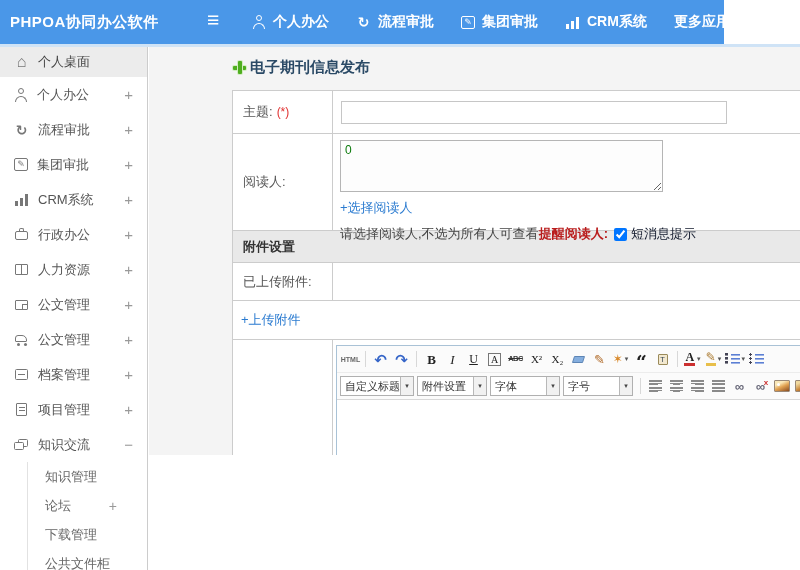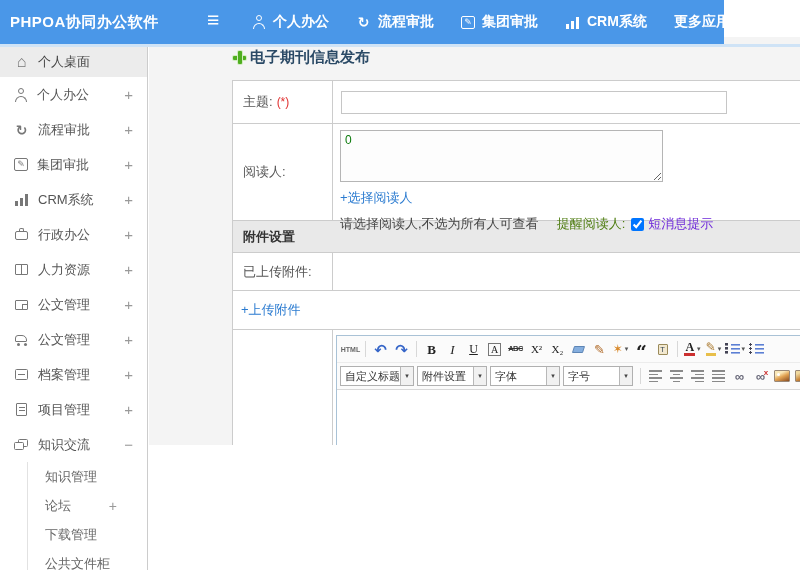--- a/index.html
+++ b/index.html
@@ -56,21 +56,21 @@
   .I-archive-icon::before{left:1px;top:1px;width:13px;height:11px;border:1.2px solid;border-radius:1.5px}
   .I-archive-icon::after{left:4px;top:6px;width:7px;height:0;border-top:1.2px solid}
   .I-project-icon{width:15px;height:13px}
   .I-project-icon::before{left:2px;top:0;width:11px;height:13px;border:1.2px solid;border-radius:1px}
   .I-project-icon::after{left:4.5px;top:3.5px;width:6px;height:1.2px;background:currentColor;box-shadow:0 3px 0 currentColor}
   .I-knowledge-icon{width:15px;height:12px}
   .I-knowledge-icon::before{left:0;top:3px;width:10px;height:8px;border:1.2px solid;border-radius:1.5px;background:#fff;z-index:1}
   .I-knowledge-icon::after{left:4px;top:0;width:10px;height:8px;border:1.2px solid;border-radius:1.5px}
 
   
-  .content{position:absolute;left:149px;top:37px;width:651px;height:408px;background:#f4f4f4;overflow:hidden;z-index:2}
+  .content{position:absolute;left:149px;top:47px;width:651px;height:408px;background:#f4f4f4;overflow:hidden;z-index:2}
   .page-title-row{position:absolute;left:84px;top:11px;display:flex;align-items:center;gap:4px}
   .plus-cross{width:13px;height:13px;position:relative;display:inline-block}
   .plus-cross::before,.plus-cross::after{content:"";position:absolute;background:#4fae1f;border-radius:1px;box-shadow:0 0 0 1px #d2ecc2}
   .plus-cross::before{left:0;top:4.5px;width:13px;height:4px}
   .plus-cross::after{left:4.5px;top:0;width:4px;height:13px}
   .page-title{font-size:15px;font-weight:bold;color:#2b4a66}
 
   
   .form-table{position:absolute;left:83px;top:43px;width:700px;border:1px solid #ccc;background:#fff}
   .frow{display:flex;border-bottom:1px solid #ccc}
@@ -82,23 +82,23 @@
   .r-secthead{height:32px;background:#e9e9e9;display:flex;align-items:center;padding-left:10px;font-size:13px;font-weight:bold;color:#333}
   .r-uploaded{height:38px}
   .r-actions{height:39px}
   .r-content{height:320px;border-bottom:none}
   .subject-input{margin-left:8px;width:386px;height:23px;border:1px solid #c6c6c6;font-size:13px;padding:0 4px;font-family:inherit}
   .r-readers .fcell.field{display:block;padding:6px 0 0 7px}
   .readers-textarea{display:block;width:323px;height:52px;border:1px solid #b5b5b5;background:#fdfdfd;font-size:12px;color:#0b7a0b;padding:2px 4px;resize:both;font-family:inherit}
   .link{color:#2b7bd0;font-size:13px;cursor:pointer;text-decoration:none}
   .select-readers{display:inline-block;margin-top:7px}
   .hint-line{margin-top:8px;font-size:13px;color:#444;display:flex;align-items:center}
-  .remind{font-weight:normal;color:#4d7c0f;margin-left:18px}
+  .remind{font-weight:bold;color:#b91c1c;margin-left:0}
   .sms-checkbox{width:13px;height:13px;margin:0 4px 0 6px;cursor:pointer}
-  .sms-label{color:#6d28d9}
+  .sms-label{color:#0f172a}
   .r-content .fcell.label{align-items:flex-start;padding-top:168px}
   .r-content .fcell.field{display:block}
 
   
   .editor{position:absolute;left:3px;top:5px;width:540px;height:300px;border:1px solid #a9c2d6;display:flex;flex-direction:column;background:#fff}
   .tb-row{display:flex;align-items:center;padding:2px 3px;background:#fbfbfb;flex:0 0 27px;overflow:hidden;white-space:nowrap}
   .tb-row1{border-bottom:1px solid #ececec}
   .tb-row2{border-bottom:1px solid #d8d8d8}
   .editor-body{flex:1;background:#fff;cursor:text}
   .tbtn{display:inline-flex;align-items:center;justify-content:center;min-width:20px;height:21px;margin:0 .5px;border-radius:2px;cursor:pointer;flex:0 0 auto}

